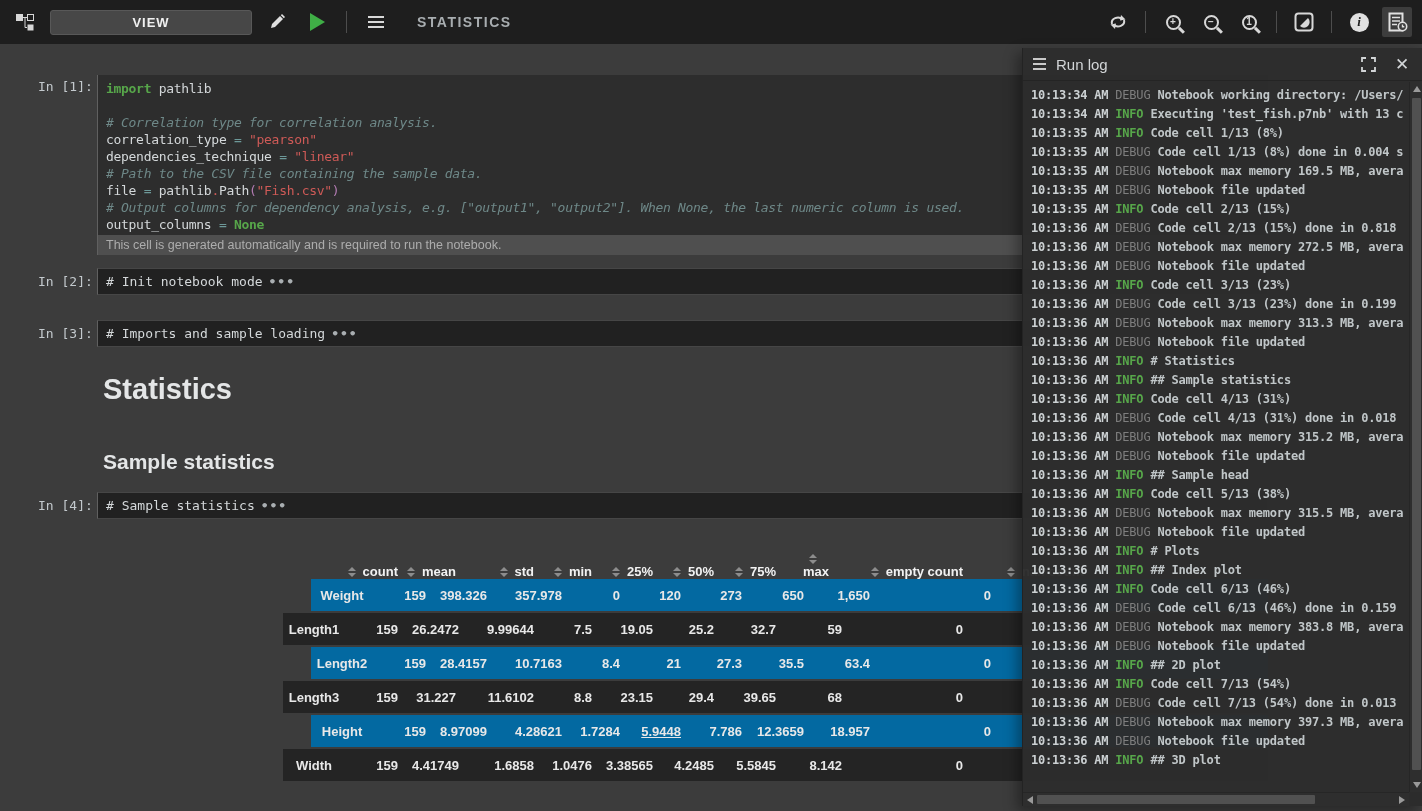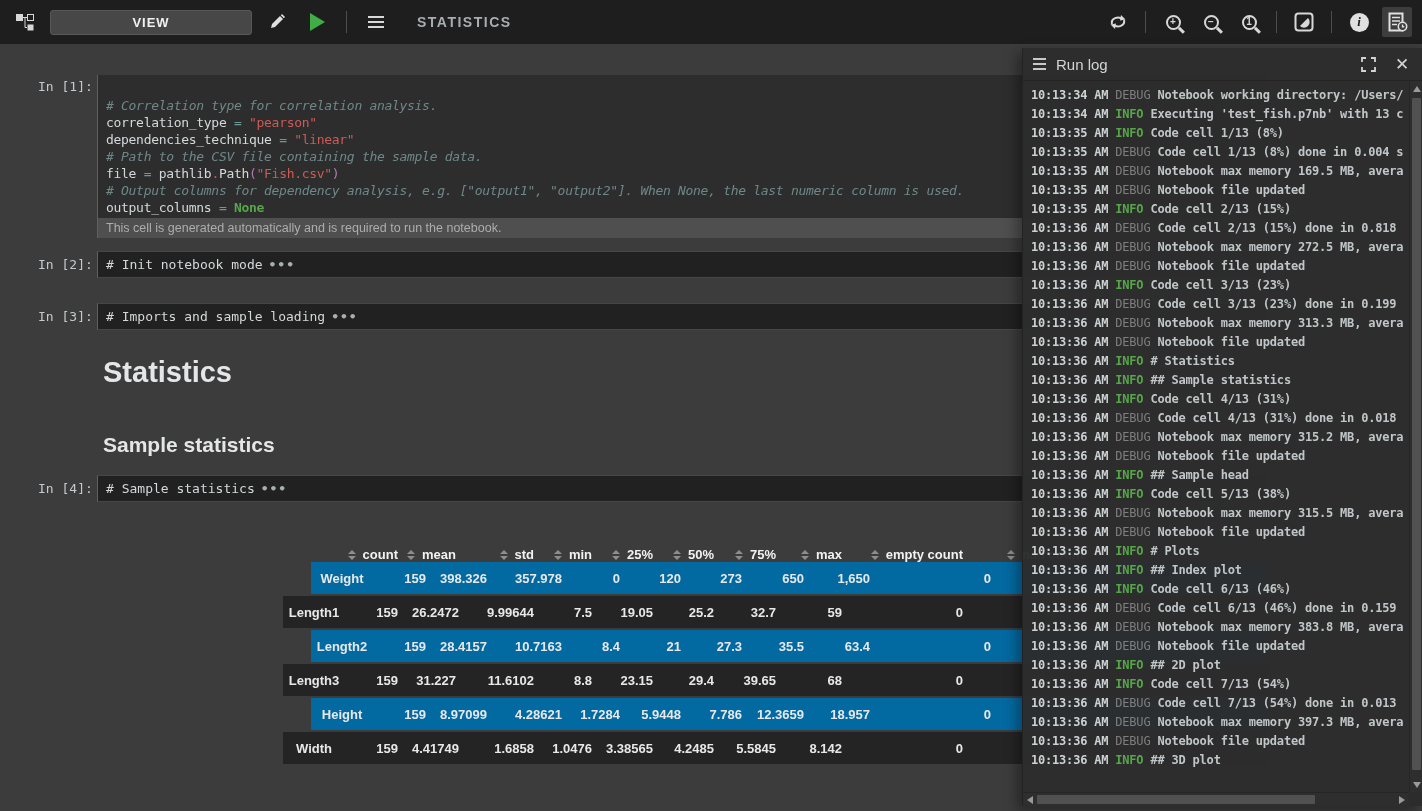--- a/index.html
+++ b/index.html
@@ -192,20 +192,21 @@
     </div>
   </div>
 </header>
 
 <main class="content">
 
   <div class="cell-row" style="margin-top:31px">
     <div class="gutter">In [1]:</div>
     <div class="code-cell">
       <div class="code-body">
+          <div class="code-line"><span class="tok-kw">import</span><span class="tok-pl"> pathlib</span></div>
           <div class="code-line">&nbsp;</div>
           <div class="code-line"><span class="tok-cmt"># Correlation type for correlation analysis.</span></div>
           <div class="code-line"><span class="tok-pl">correlation_type </span><span class="tok-op">= </span><span class="tok-str">"pearson"</span></div>
           <div class="code-line"><span class="tok-pl">dependencies_technique </span><span class="tok-op">= </span><span class="tok-str">"linear"</span></div>
           <div class="code-line"><span class="tok-cmt"># Path to the CSV file containing the sample data.</span></div>
           <div class="code-line"><span class="tok-pl">file </span><span class="tok-op">= </span><span class="tok-pl">pathlib</span><span class="tok-dot">.</span><span class="tok-pl">Path</span><span class="tok-par">(</span><span class="tok-str">"Fish.csv"</span><span class="tok-par">)</span></div>
           <div class="code-line"><span class="tok-cmt"># Output columns for dependency analysis, e.g. ["output1", "output2"]. When None, the last numeric column is used.</span></div>
           <div class="code-line"><span class="tok-pl">output_columns </span><span class="tok-op">= </span><span class="tok-kw">None</span></div>
         </div>
       <div class="gen-note">This cell is generated automatically and is required to run the notebook.</div>
@@ -281,21 +282,21 @@
           </div>
           <span>50%</span>
         </div>
         <div class="th" style="width: 62px;">
           <div class="sort">
             <i class="up"></i>
             <i class="dn"></i>
           </div>
           <span>75%</span>
         </div>
-        <div class="th" style="width: 66px;">
+        <div class="th" style="width: 66px; flex-direction: column;">
           <div class="sort">
             <i class="up"></i>
             <i class="dn"></i>
           </div>
           <span>max</span>
         </div>
         <div class="th" style="width: 121px;">
           <div class="sort">
             <i class="up"></i>
             <i class="dn"></i>
@@ -358,21 +359,21 @@
           <div class="td" style="width: 62px;">39.65</div>
           <div class="td" style="width: 66px;">68</div>
           <div class="td" style="width: 121px;">0</div>
         </div>
         <div class="tr dark">
           <div class="td label" style="width: 62px;">Height</div>
           <div class="td" style="width: 67px;">159</div>
           <div class="td" style="width: 58px;">8.97099</div>
           <div class="td" style="width: 78px;">4.28621</div>
           <div class="td" style="width: 58px;">1.7284</div>
-          <div class="td" style="width: 61px;">5.9448</div>
+          <div class="td" style="width: 61px; text-decoration: underline;">5.9448</div>
           <div class="td" style="width: 61px;">7.786</div>
           <div class="td" style="width: 62px;">12.3659</div>
           <div class="td" style="width: 66px;">18.957</div>
           <div class="td" style="width: 121px;">0</div>
         </div>
         <div class="tr lite">
           <div class="td label" style="width: 62px;">Width</div>
           <div class="td" style="width: 67px;">159</div>
           <div class="td" style="width: 58px;">4.41749</div>
           <div class="td" style="width: 78px;">1.6858</div>

